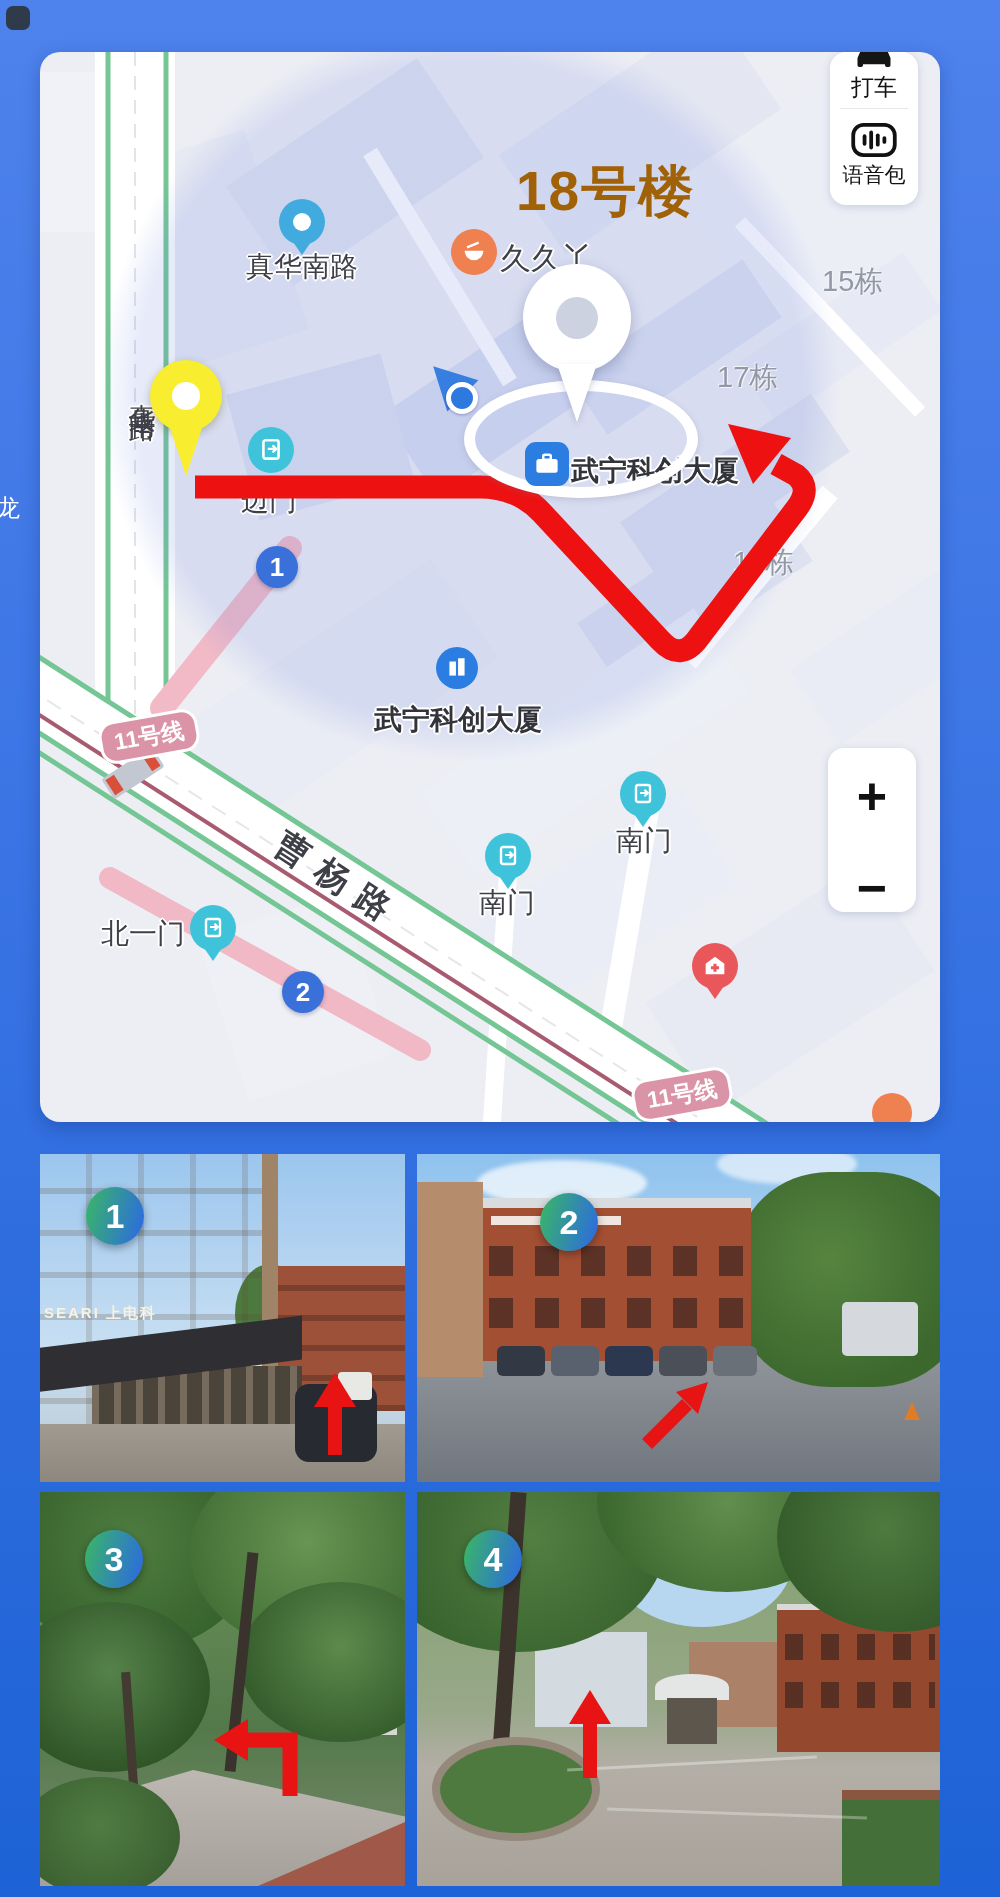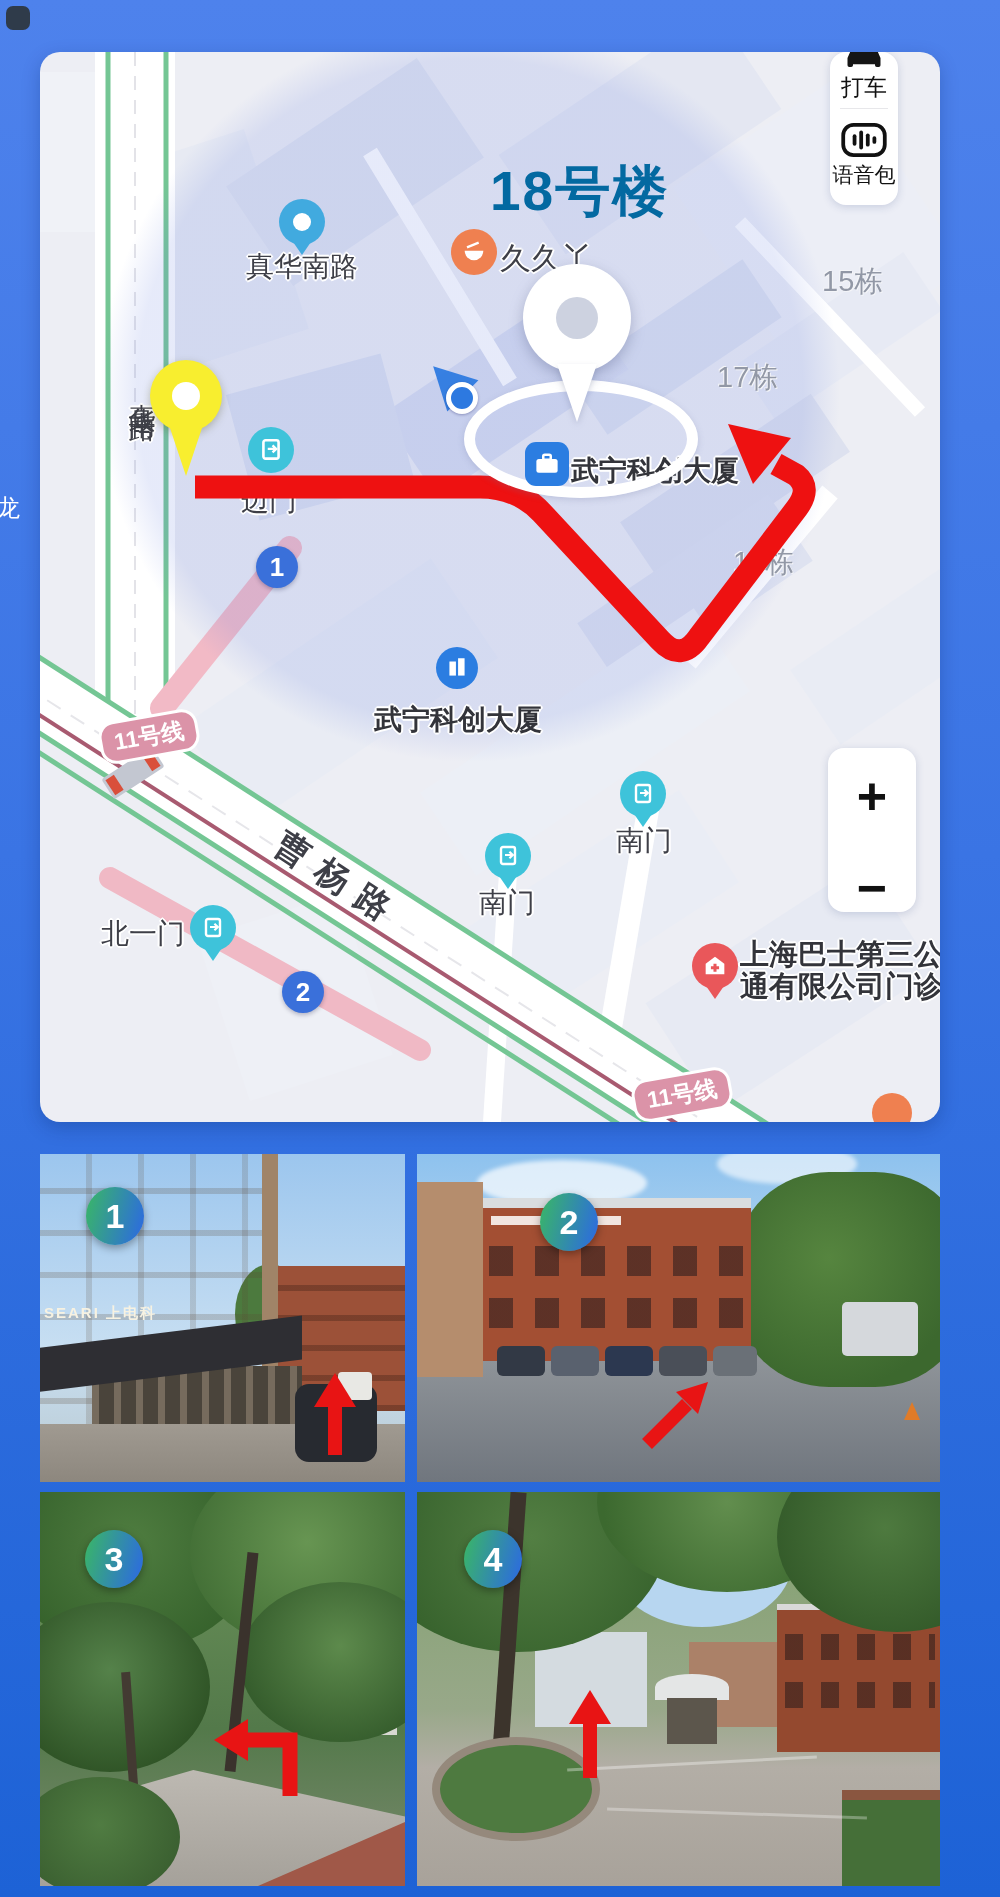--- a/index.html
+++ b/index.html
@@ -7,21 +7,21 @@
        font-family:"Liberation Sans","DejaVu Sans",sans-serif;
        background:linear-gradient(180deg,#4e82ec 0%,#3a74e4 45%,#1d62d6 100%);}
   .abs{position:absolute;}
   
   .map-card{left:40px;top:52px;width:900px;height:1070px;background:#edeef4;
             border-radius:20px;overflow:hidden;box-shadow:0 6px 18px rgba(0,30,90,.25);}
   .map-svg{position:absolute;left:0;top:0;z-index:1;}
   .highlight{left:0;top:0;width:900px;height:1070px;z-index:2;pointer-events:none;
              background:radial-gradient(circle 370px at 430px 340px,
                rgba(108,132,224,.17) 0%,rgba(108,132,224,.17) 90%,rgba(108,132,224,0) 100%);}
-  .map-title{z-index:3;font-size:55px;font-weight:600;letter-spacing:2px;color:#0369a1;}
+  .map-title{z-index:3;font-size:55px;font-weight:600;letter-spacing:2px;color:#a16207;margin-left:26px;}
   .lbl{z-index:3;color:#3e3f47;font-weight:500;white-space:nowrap;
        text-shadow:2px 0 #fff,-2px 0 #fff,0 2px #fff,0 -2px #fff,1px 1px #fff,-1px -1px #fff,1px -1px #fff,-1px 1px #fff;}
   .lbl-poi{font-size:28px;}
   .lbl-bold{font-size:28px;font-weight:700;color:#33343a;}
   .lbl-bldg{z-index:3;font-size:29px;color:#9298a6;font-weight:500;white-space:nowrap;
             text-shadow:1px 1px #f4f5f8,-1px -1px #f4f5f8;}
   .lbl-road-v{z-index:3;writing-mode:vertical-rl;font-size:27px;letter-spacing:4px;}
   .lbl-road-d{z-index:3;font-size:34px;font-weight:600;letter-spacing:14px;transform:rotate(33deg);transform-origin:left center;}
   .metro-badge{z-index:3;background:#db93a8;color:#fff;font-size:23px;font-weight:700;
                padding:3px 12px;border-radius:16px;border:3px solid #fff;transform:rotate(-10deg);white-space:nowrap;}
@@ -53,21 +53,21 @@
              filter:drop-shadow(0 5px 7px rgba(80,90,130,.35));}
   .wpin-hole{width:42px;height:42px;border-radius:50%;background:#cdd2e0;}
   .wpin-tail{z-index:5;width:0;height:0;border:20px solid transparent;border-top:58px solid #fff;
              filter:drop-shadow(0 3px 3px rgba(80,90,130,.25));}
   .compass-wedge{z-index:4;width:0;height:0;border-left:22px solid transparent;border-right:22px solid transparent;
                  border-bottom:42px solid #2e7ae0;transform:rotate(-45deg);opacity:.95;}
   .compass-dot{z-index:4;width:22px;height:22px;border-radius:50%;background:#2d79e0;border:5px solid #fff;
                box-shadow:0 1px 3px rgba(0,0,80,.3);}
   
   .ctrl-card{z-index:9;background:#fff;border-radius:16px;box-shadow:0 2px 8px rgba(40,60,120,.18);}
-  .taxi-card{left:790px;top:0;width:68px;height:153px;overflow:hidden;text-align:center;}
+  .taxi-card{left:790px;top:0;width:88px;height:153px;overflow:hidden;text-align:center;}
   .ctrl-label{font-size:23px;color:#111;font-weight:500;}
   .divider{position:absolute;left:10px;right:10px;top:56px;height:1px;background:#e7e7ea;}
   .zoom-panel{left:788px;top:696px;width:88px;height:164px;text-align:center;}
   .zoom-glyph{font-size:52px;font-weight:700;color:#111;line-height:1;}
   
   .photo{overflow:hidden;background:#8aa;}
   .num-badge{position:absolute;z-index:8;width:58px;height:58px;border-radius:50%;
              background:linear-gradient(105deg,#39b46a 5%,#2d6fd9 90%);color:#fff;font-size:34px;font-weight:700;
              display:flex;align-items:center;justify-content:center;box-shadow:0 3px 8px rgba(0,0,0,.35);}
   .arrow-svg{position:absolute;z-index:7;}
@@ -237,24 +237,20 @@
       </svg>
   </div>
 
   <div class="abs marker" style="left:242px;top:919px;">2</div>
 
   <div class="abs tpin red" style="left:652px;top:891px;">
     <svg viewBox="0 0 24 24" width="28" height="28">
         <path d="M12 4l8 6v9H4v-9z" fill="#fff"></path>
         <path d="M12 10v7M8.5 13.5h7" stroke="#e9575a" stroke-width="2.6"></path>
       </svg>
-  </div>
-  <div class="abs lbl lbl-bold" style="left:700px;top:886px;line-height:32px;font-size:29px;">
-    <div>上海巴士第三公</div>
-    <div>通有限公司门诊</div>
   </div>
 
   <div class="abs metro-badge" style="left:592px;top:1021px;">11号线</div>
 
   <div class="abs cpin orange" style="left:832px;top:1041px;width:40px;height:40px;z-index:3;"></div>
 
   <div class="abs ctrl-card taxi-card">
     <div style="position:relative;top:-9px;">
       <svg viewBox="0 0 48 30" width="44" height="28">
           <path d="M6 16l4-9a4 4 0 0 1 3.6-2.4h20.8A4 4 0 0 1 38 7l4 9v8a2 2 0 0 1-2 2h-2a2 2 0 0 1-2-2v-1H12v1a2 2 0 0 1-2 2H8a2 2 0 0 1-2-2z" fill="#151515"></path>

